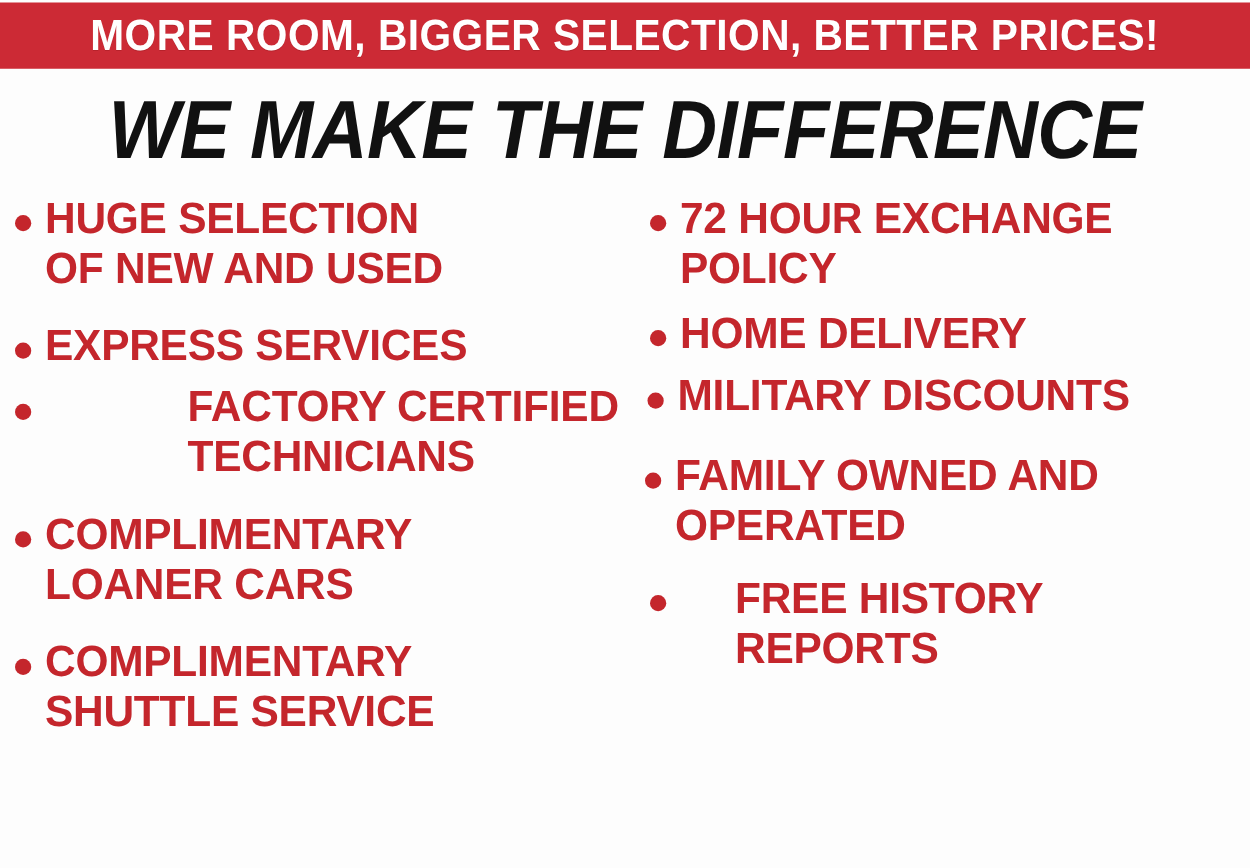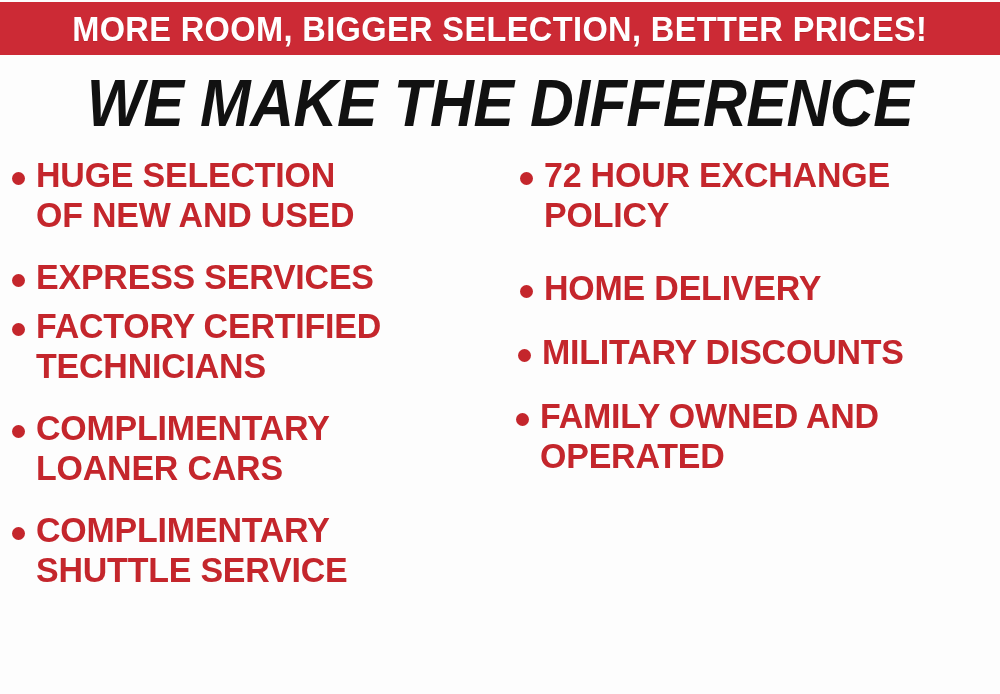--- a/index.html
+++ b/index.html
@@ -97,25 +97,25 @@
     line-height: 40px;
     letter-spacing: -0.2px;
     transform: scaleX(0.97);
     transform-origin: left center;
     white-space: pre-line;
   }
 
   
   .col-left  .bullet-item:nth-child(1) { margin-bottom: 22px; }
   .col-left  .bullet-item:nth-child(2) { margin-bottom: 9px; }
-  .col-left  .bullet-item:nth-child(3) { margin-bottom: 22px; }
+  .col-left  .bullet-item:nth-child(3) { margin-bottom: 22px; justify-content: space-between; }
   .col-left  .bullet-item:nth-child(4) { margin-bottom: 22px; }
 
-  .col-right .bullet-item:nth-child(1) { margin-bottom: 33px; margin-left: 14px; }
-  .col-right .bullet-item:nth-child(2) { margin-bottom: 24px; margin-left: 14px; }
+  .col-right .bullet-item:nth-child(1) { margin-bottom: 12px; margin-left: 14px; }
+  .col-right .bullet-item:nth-child(2) { margin-bottom: 10px; margin-left: 14px; }
   .col-right .bullet-item:nth-child(3) { margin-bottom: 24px; margin-left: 12px; }
   .col-right .bullet-item:nth-child(4) { margin-left: 10px; }
   .col-right .bullet-item:nth-child(5) { margin-bottom: 20px; margin-left: 14px; gap: 44px; }
   .col-right .bullet-item:nth-child(6) { margin-left: 18px; }
 </style>
 </head>
 <body>
 
 <div id="poster">
 
@@ -166,16 +166,21 @@
       </div>
       <div class="bullet-item">
         <span class="dot"></span>
         <span class="bullet-text">MILITARY DISCOUNTS</span>
       </div>
       <div class="bullet-item">
         <span class="dot"></span>
         <span class="bullet-text">FAMILY OWNED AND
 OPERATED</span>
       </div>
+      <div class="bullet-item">
+        <span class="dot"></span>
+        <span class="bullet-text">FREE HISTORY
+REPORTS</span>
+      </div>
     </div>
 
   </div>
 </div>
 
 </body></html>

